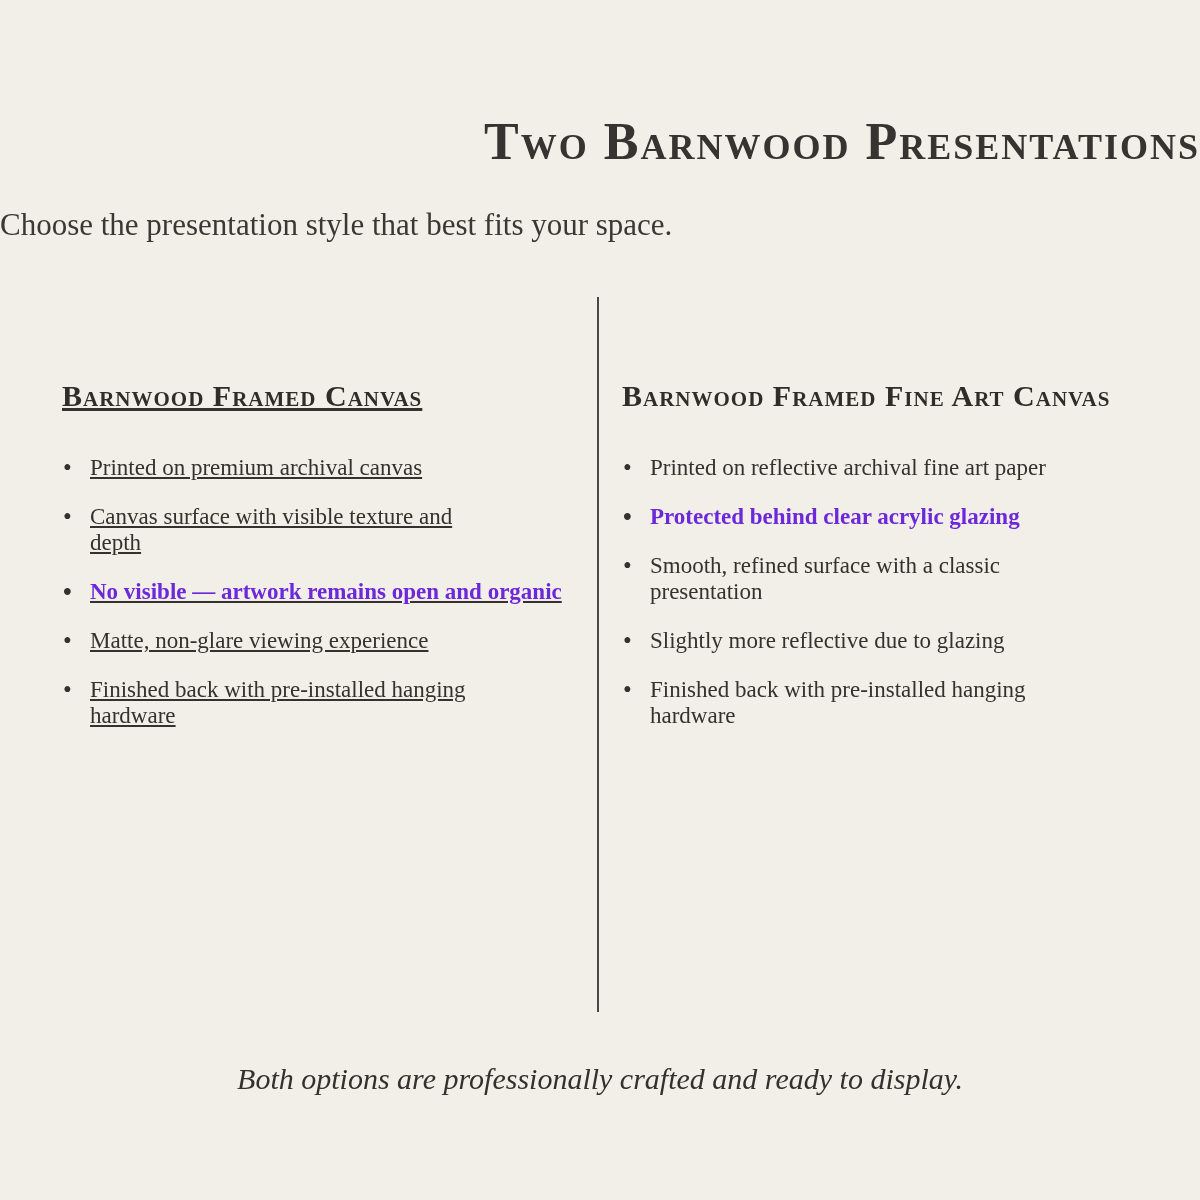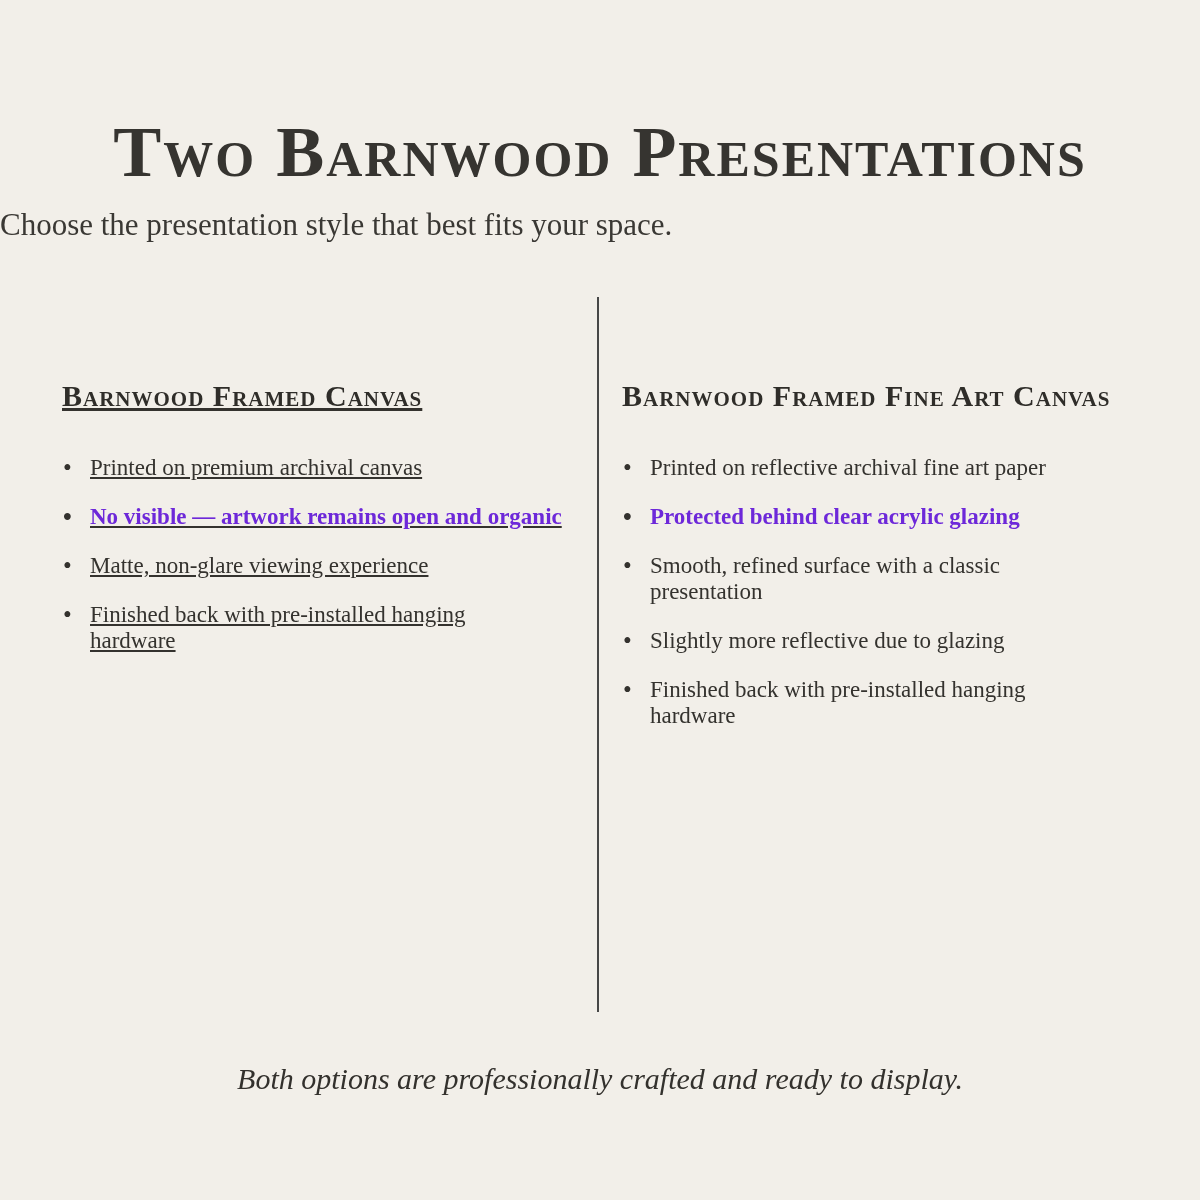--- a/index.html
+++ b/index.html
@@ -15,24 +15,24 @@
     font-family: "Liberation Serif", serif;
     color: #34322e;
     overflow: hidden;
   }
   .title {
     position: absolute;
     top: 116px;
     left: 0;
     width: 1200px;
     margin: 0;
-    text-align: center;
+    text-align: right;
     font-variant: small-caps;
     font-weight: 700;
-    font-size: 72px;
+    font-size: 52px;
     line-height: 1;
     letter-spacing: 2px;
     color: #363430;
   }
   .subtitle {
     position: absolute;
     top: 208px;
     left: 0;
     width: 1200px;
     margin: 0;
@@ -113,20 +113,21 @@
   <h1 class="title">Two Barnwood Presentations</h1>
 
   <p class="subtitle">Choose the presentation style that best fits your space.</p>
 
   <div class="divider"></div>
 
   <section class="col col-left">
     <h2 class="col-heading">Barnwood Framed Canvas</h2>
     <ul class="features">
       <li>Printed on premium archival canvas</li>
+      <li class="w400">Canvas surface with visible texture and depth</li>
       <li class="bold">No visible — artwork remains open and organic</li>
       <li>Matte, non-glare viewing experience</li>
       <li class="w430">Finished back with pre-installed hanging hardware</li>
     </ul>
   </section>
 
   <section class="col col-right">
     <h2 class="col-heading">Barnwood Framed Fine Art Canvas</h2>
     <ul class="features">
       <li class="w430">Printed on reflective archival fine art paper</li>

